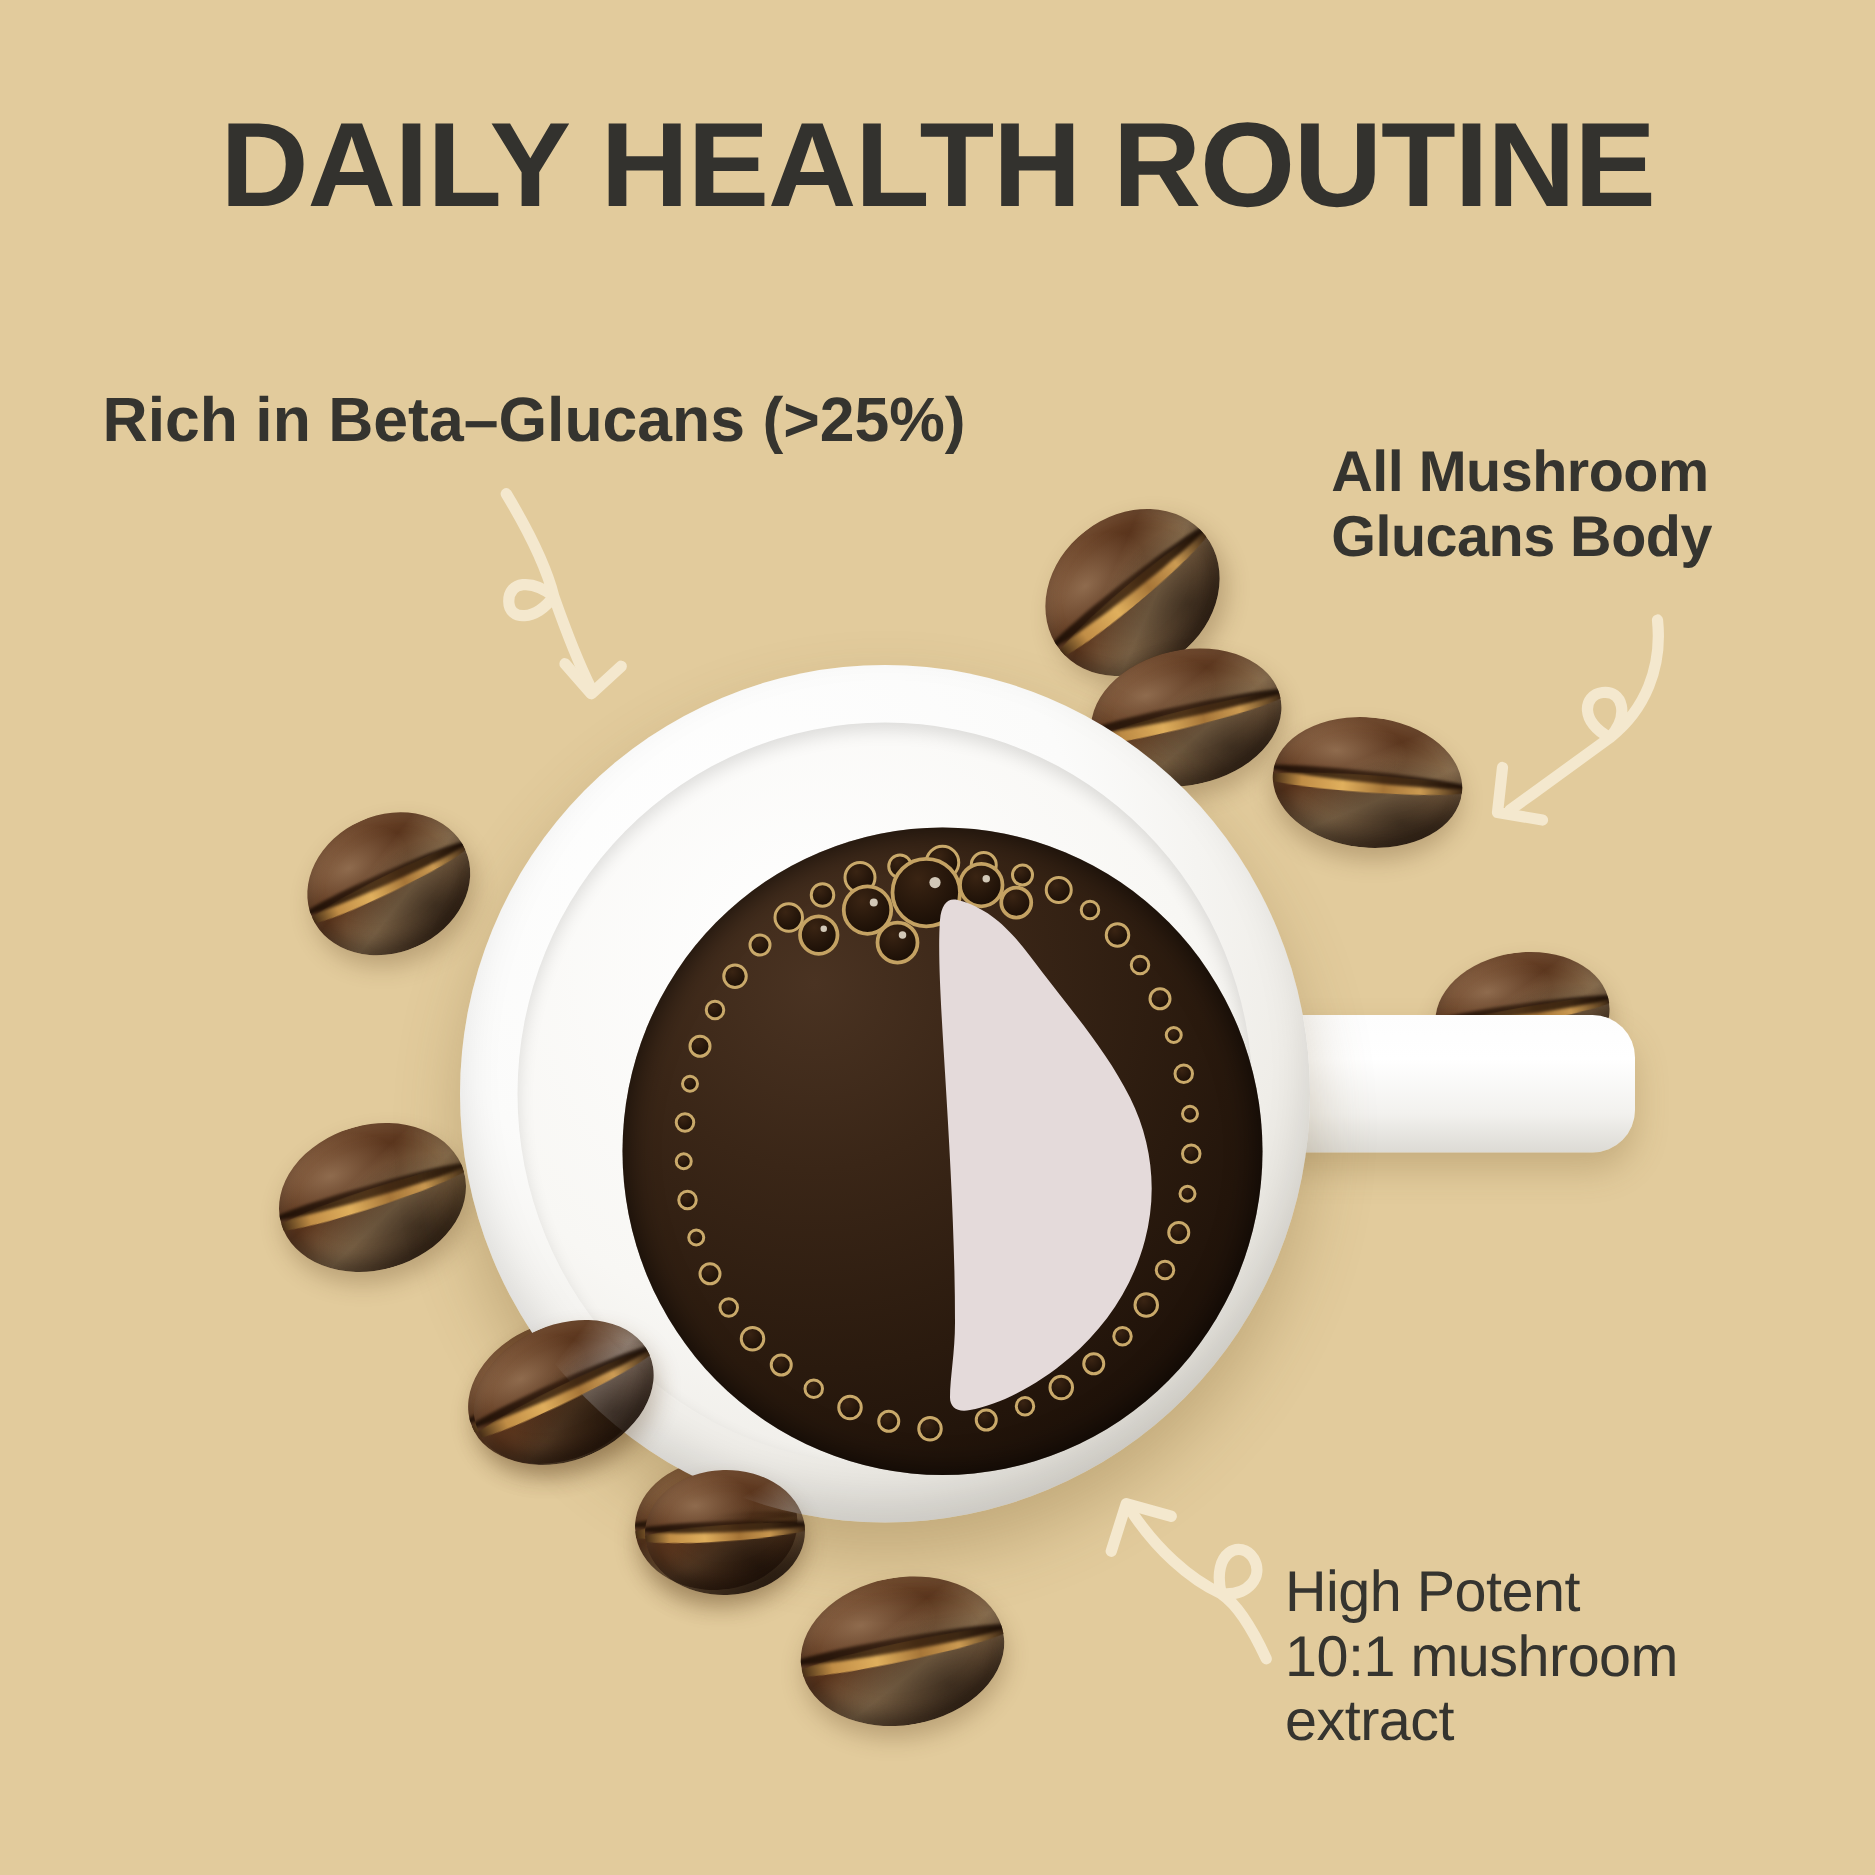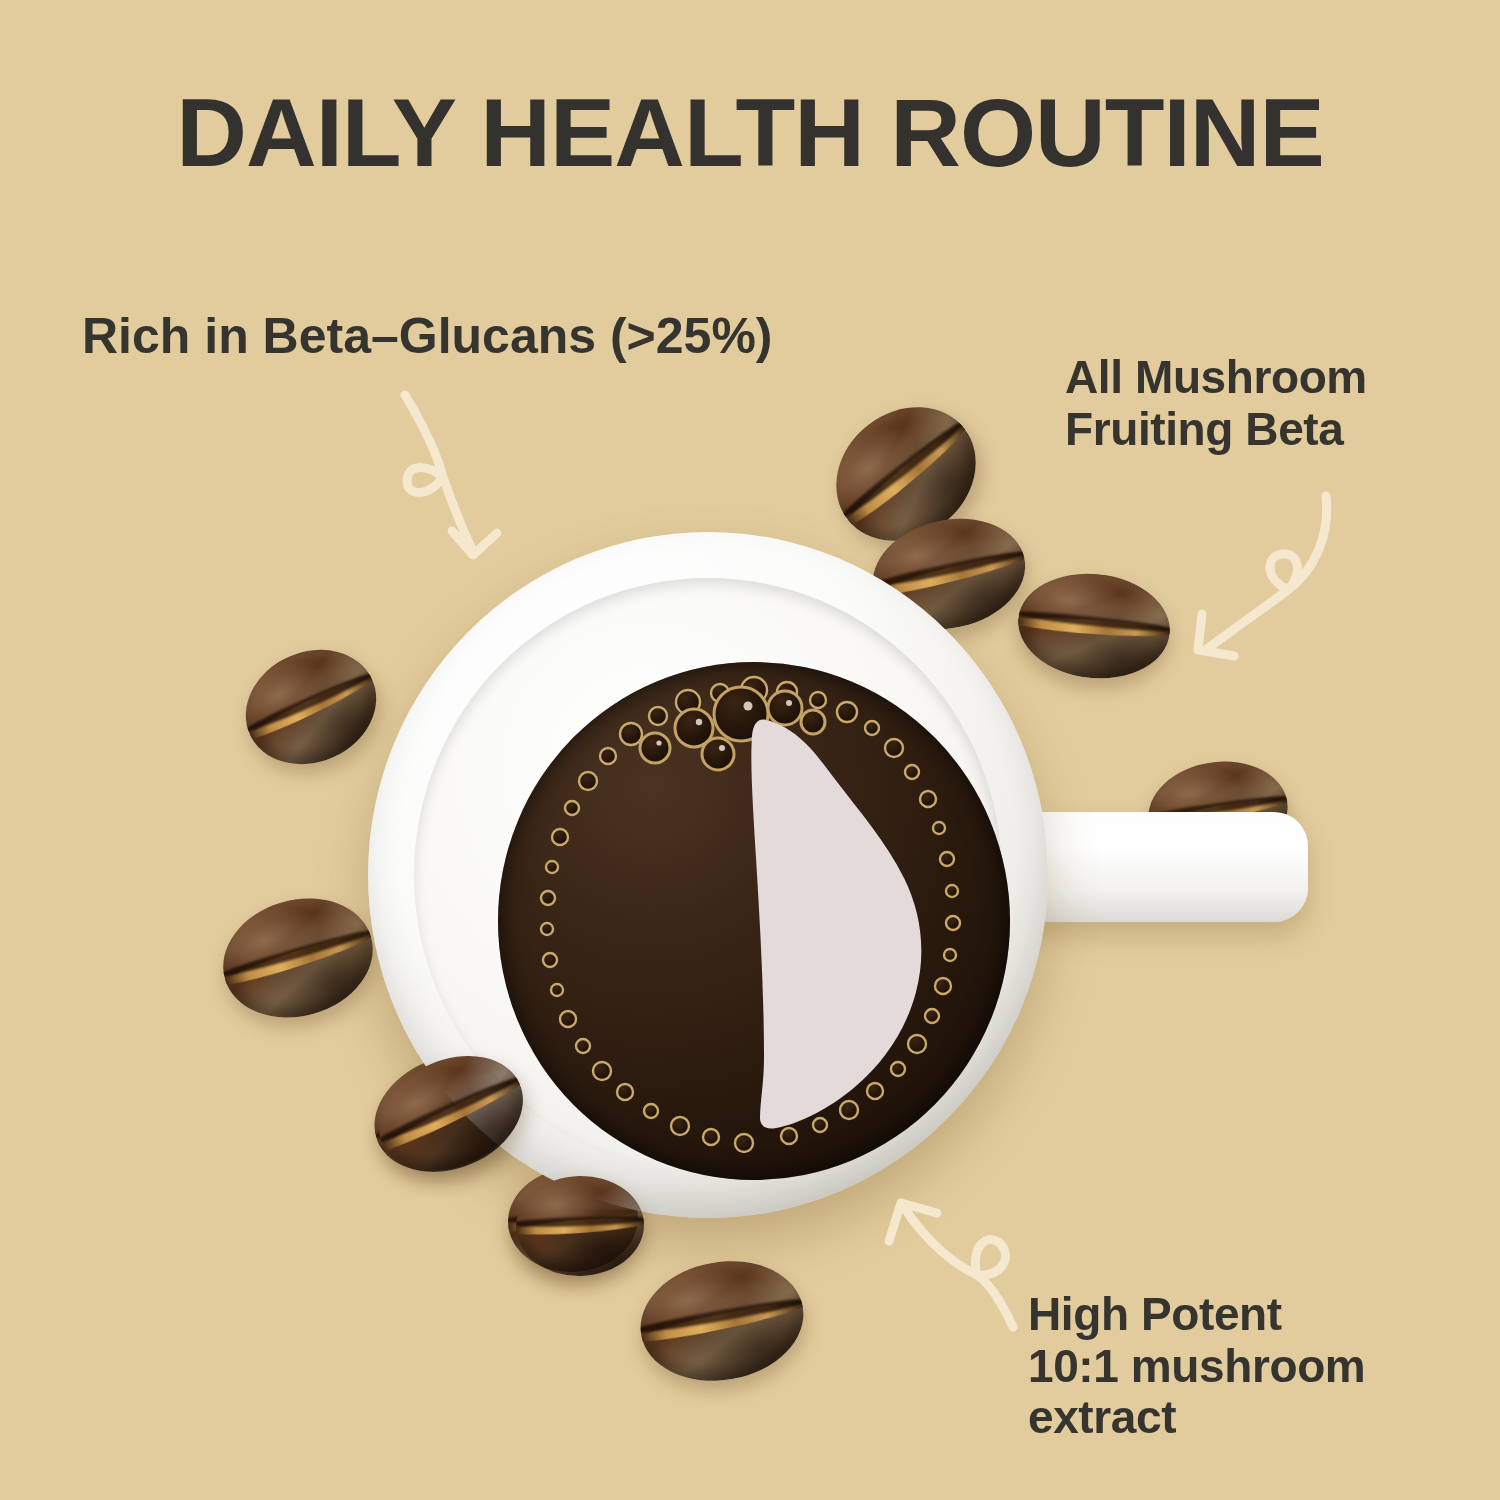--- a/index.html
+++ b/index.html
@@ -62,23 +62,22 @@
     top: 352px;
     font-size: 46px;
     font-weight: 700;
     letter-spacing: -0.4px;
   }
 
   #label-potent {
     left: 1028px;
     top: 1248px;
     font-size: 46px;
-    font-weight: 700;
+    font-weight: 400;
     letter-spacing: -0.4px;
-    margin-top: 41px;
   }
 
   
   .arrow {
     position: absolute;
     pointer-events: none;
   }
   #arrow-beta     { left: 385px;  top: 385px; }
   #arrow-fruiting { left: 1178px; top: 460px; }
   #arrow-potent   { left: 875px;  top: 1185px; }
@@ -335,21 +334,21 @@
     <g fill="none" stroke="#F4E8CE" stroke-width="9" stroke-linecap="round" stroke-linejoin="round">
       <path d="M20 10 C 38 40, 52 68, 58 92
                C 40 78, 22 80, 22 96
                C 22 112, 44 112, 58 92
                C 70 126, 80 150, 88 166"></path>
       <path d="M67 146 L 88 170 L 112 148"></path>
     </g>
   </svg>
 
   <div class="feature-label" id="label-fruiting">All Mushroom
-Fruiting Beta</div>
+Glucans Body</div>
 
   <svg class="arrow" id="arrow-fruiting" width="180" height="220" viewBox="0 0 180 220" xmlns="http://www.w3.org/2000/svg">
     <g fill="none" stroke="#F4E8CE" stroke-width="9" stroke-linecap="round" stroke-linejoin="round">
       <path d="M148 36 C 152 74, 138 108, 110 130
                C 126 112, 120 92, 104 94
                C 88 96, 86 118, 110 130
                C 88 146, 58 168, 30 188"></path>
       <path d="M24 154 L 20 190 L 56 196"></path>
     </g>
   </svg>

